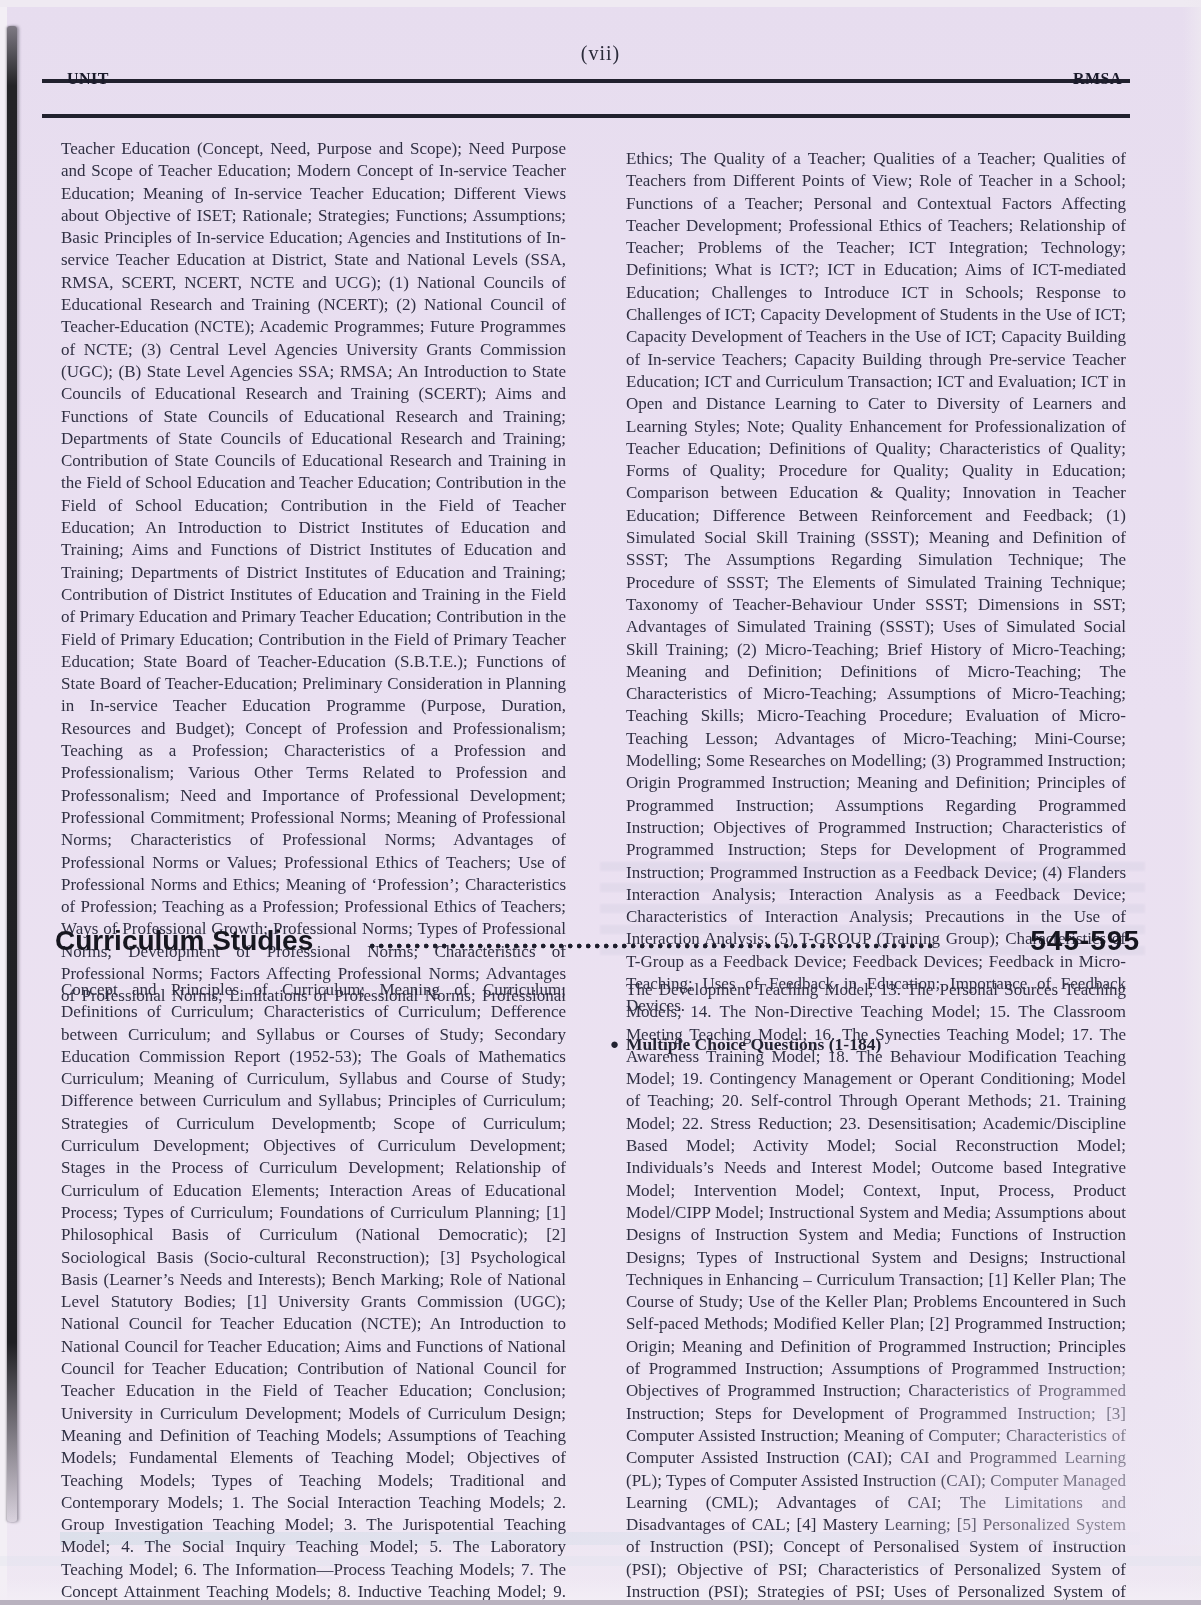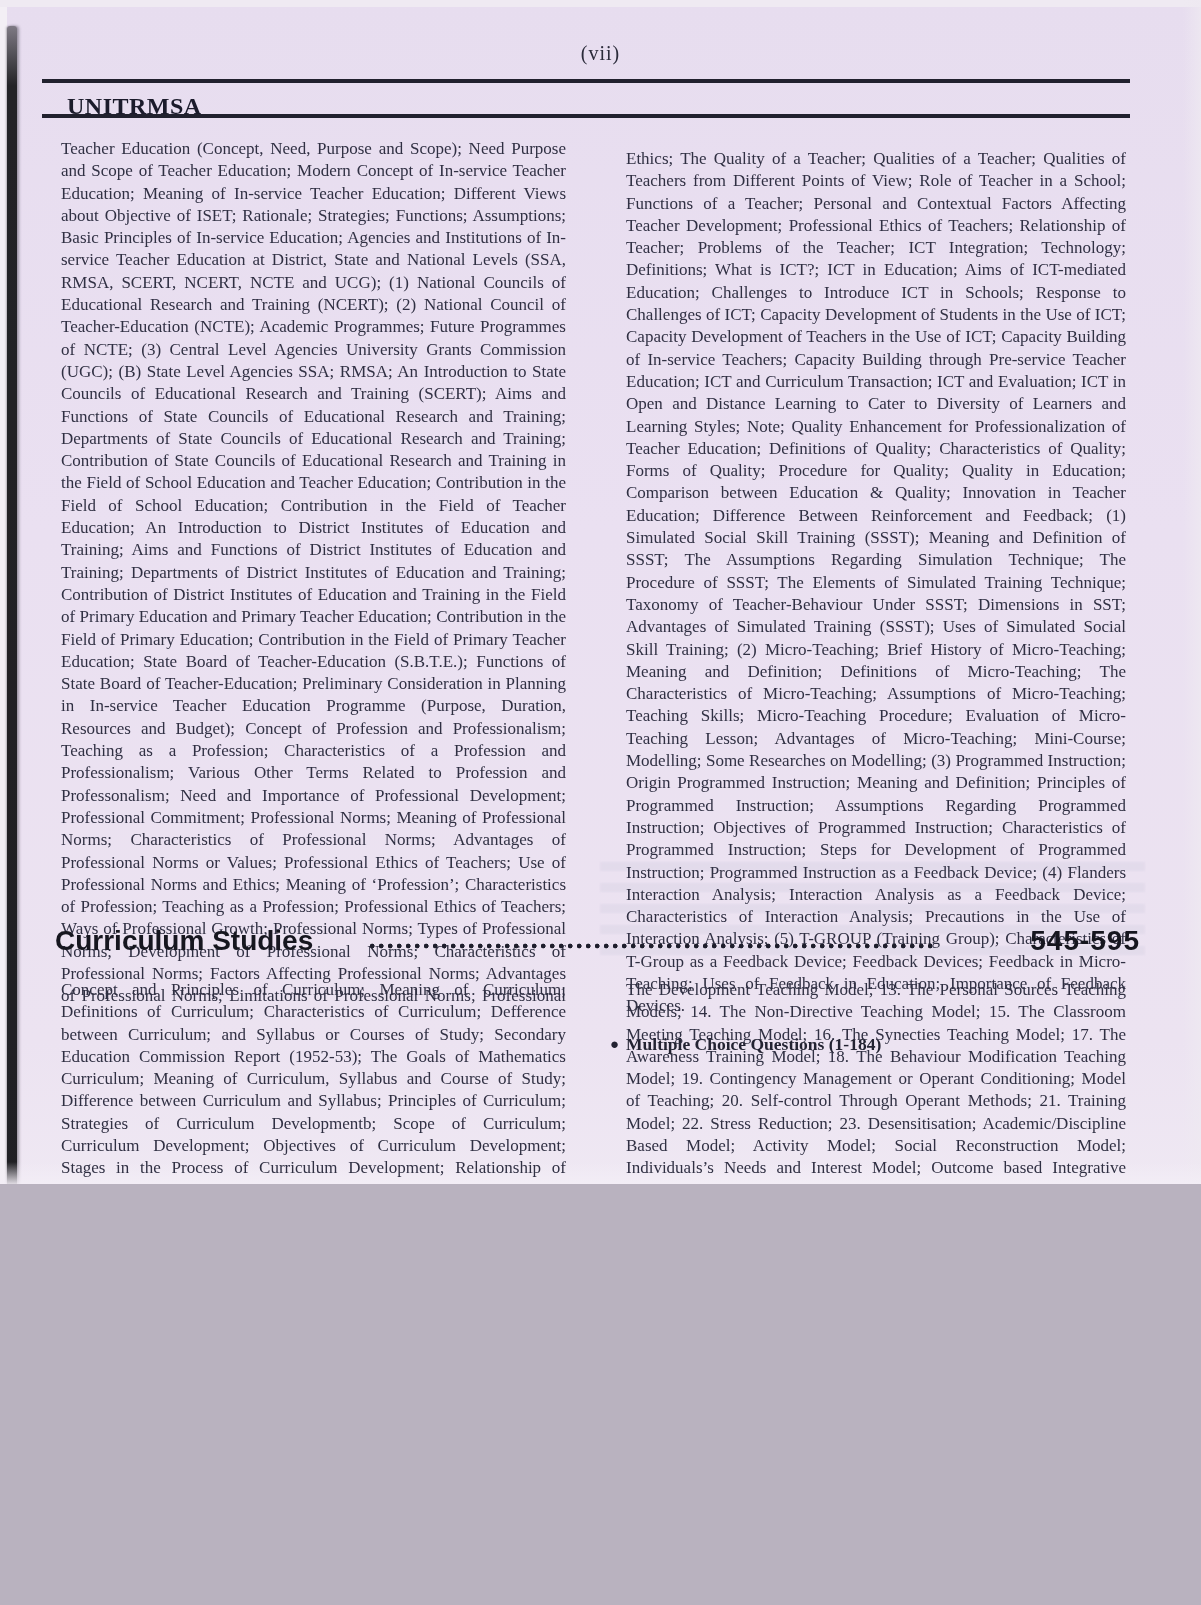--- a/index.html
+++ b/index.html
@@ -1,20 +1,20 @@
 <!DOCTYPE html>
 <html><head>
 <meta charset="utf-8">
 <style>
   html,body { margin:0; padding:0; }
   body { background:#b9b2bf; }
 
   .page {
     position:relative;
-    width:1201px; height:1184px;
+    width:1201px; height:1600px;
     margin:0 auto;
     background:linear-gradient(180deg,#e7ddef 0%, #eae0f1 45%, #ece3f1 88%, #efe8f3 100%);
     font-family:"Liberation Serif", serif;
     overflow:hidden;
   }
 
   
   .edge-left-white { position:absolute; left:0; top:0; width:7px; height:100%;
     background:#f3eff5; }
   .edge-left-dark { position:absolute; left:7px; top:26px; width:10px; height:1496px;
@@ -36,24 +36,24 @@
   .fade-overlay { position:absolute; top:1370px; left:880px; width:322px; height:175px;
     background:linear-gradient(115deg, rgba(235,226,242,0) 0%, rgba(236,229,243,0.45) 70%, rgba(238,232,244,0.6) 100%);
     pointer-events:none; }
 
   
   .folio { position:absolute; top:42px; left:0; right:0; text-align:center;
     font-size:20px; color:#2b2b3a; letter-spacing:1px; }
   .rule { position:absolute; left:42px; width:1088px; height:4px; background:#21212e; }
   .rule-top { top:79px; }
   .rule-mid { top:114px; }
-  .col-headers { position:absolute; top:93px; left:42px; width:1088px;
-    display:flex; justify-content:flex-start; box-sizing:border-box;
+  .col-headers { position:absolute; top:70px; left:42px; width:1088px;
+    display:flex; justify-content:space-between; box-sizing:border-box;
     padding:0 8px 0 25px;
-    font-weight:bold; font-size:24px; color:#1b1b2b; letter-spacing:0.5px; }
+    font-weight:bold; font-size:16px; color:#1b1b2b; letter-spacing:0.5px; }
 
   
   .col { position:absolute; }
   .col p { margin:16px; font-size:17px; line-height:22.3px; text-align:justify;
     color:#303043; }
   .col p.jl { text-align-last:justify; }
   #u4-left  { top:122px; left:45px;  width:537px; }
   #u4-right { top:132px; left:610px; width:532px; }
   #u5-left  { top:963px; left:45px;  width:537px; }
   #u5-right { top:963px; left:610px; width:532px; }

